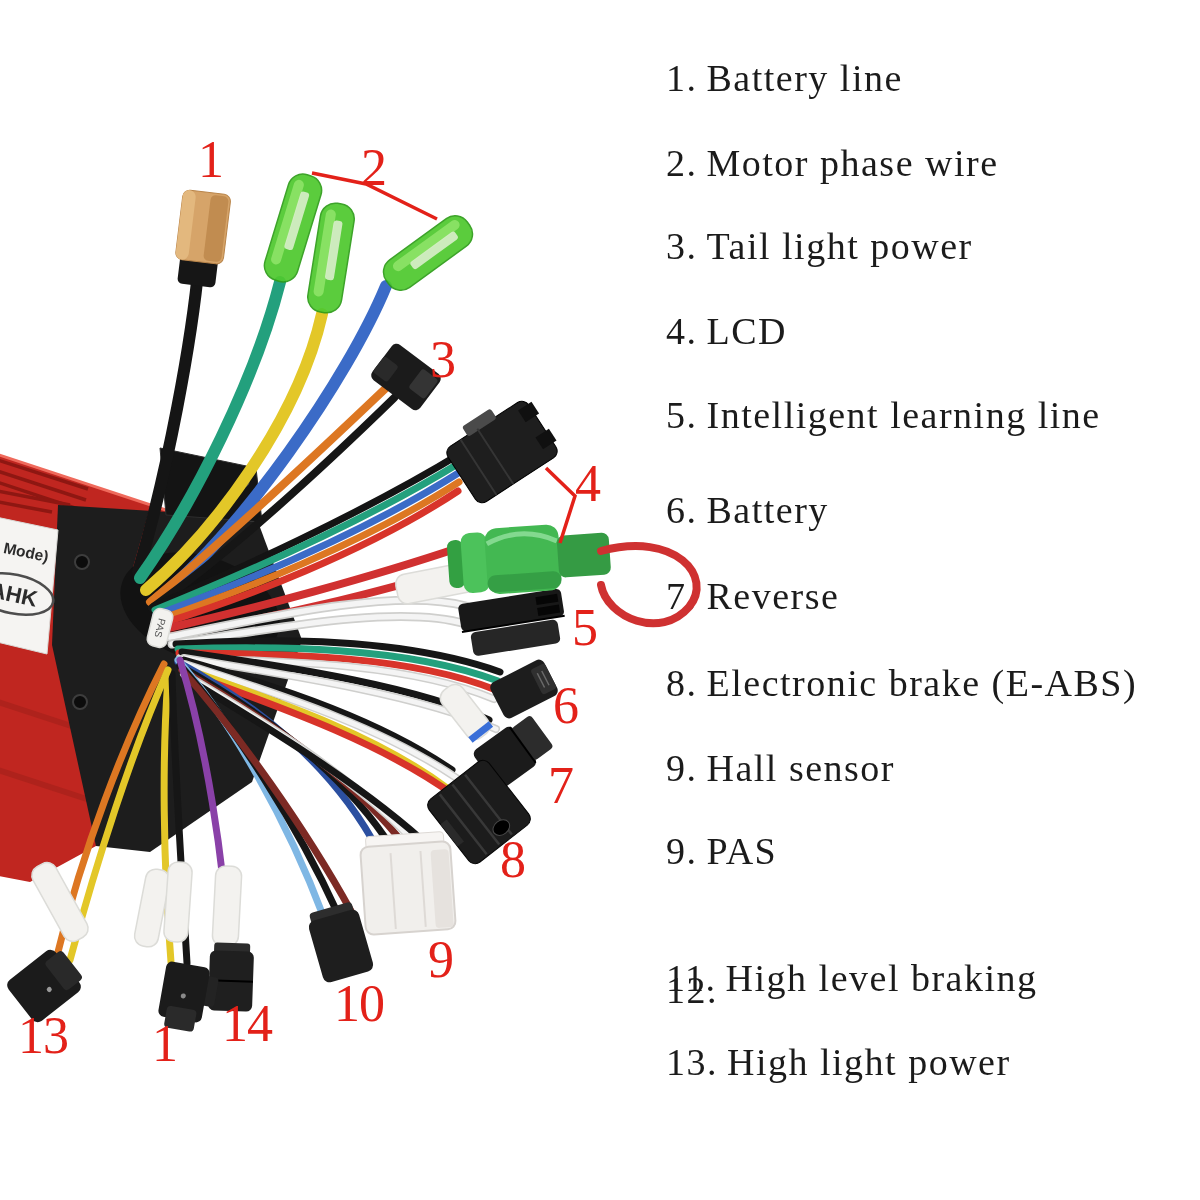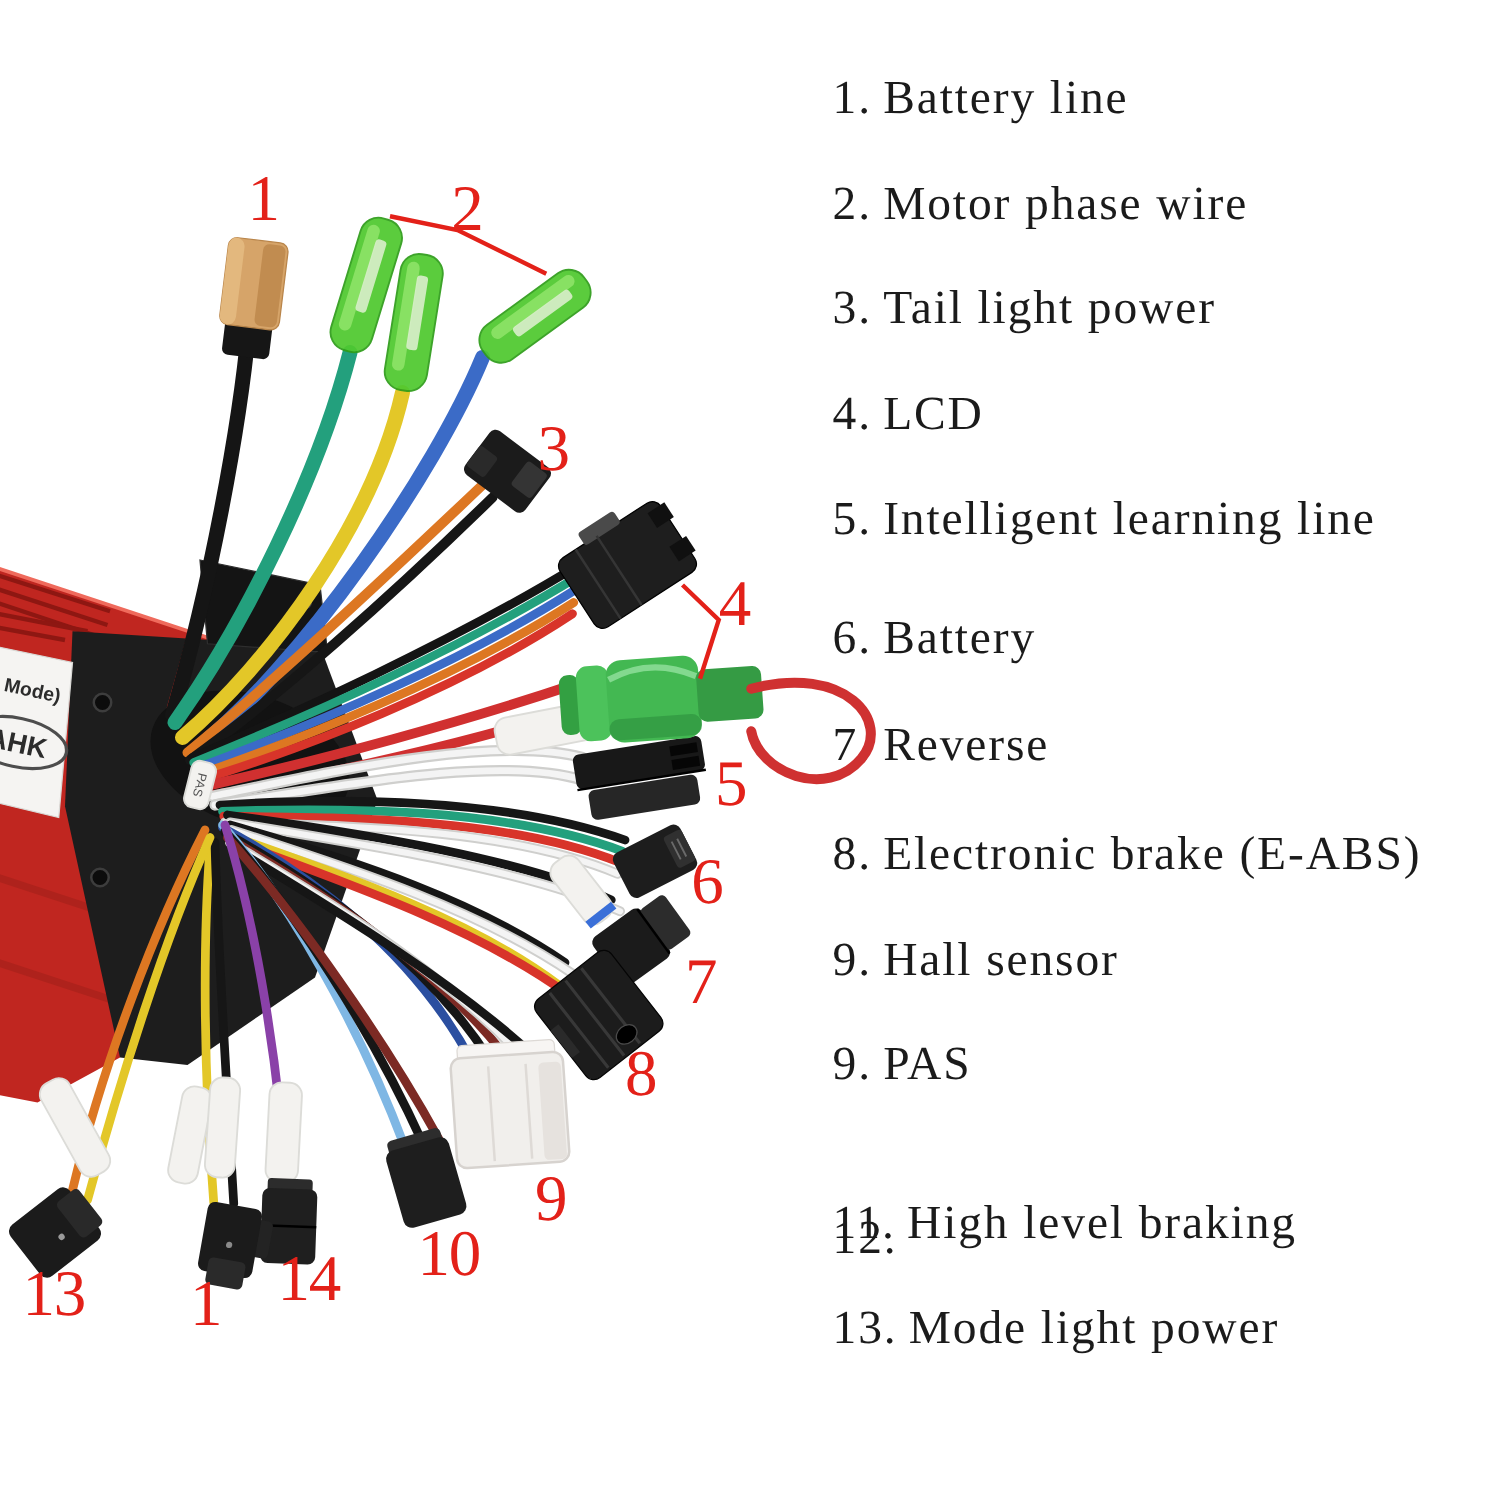--- a/index.html
+++ b/index.html
@@ -339,17 +339,17 @@
       </div>
   <div class="legend-row" style="top:956px">
         <span class="ln">11.</span>
         <span class="lt">High level braking</span>
       </div>
   <div class="legend-row" style="top:968px">
         <span class="ln">12.</span>
       </div>
   <div class="legend-row" style="top:1040px">
         <span class="ln">13.</span>
-        <span class="lt">Mode light power</span>
+        <span class="lt">High light power</span>
       </div>
 </div>
 
 </div>
 
 </body></html>

